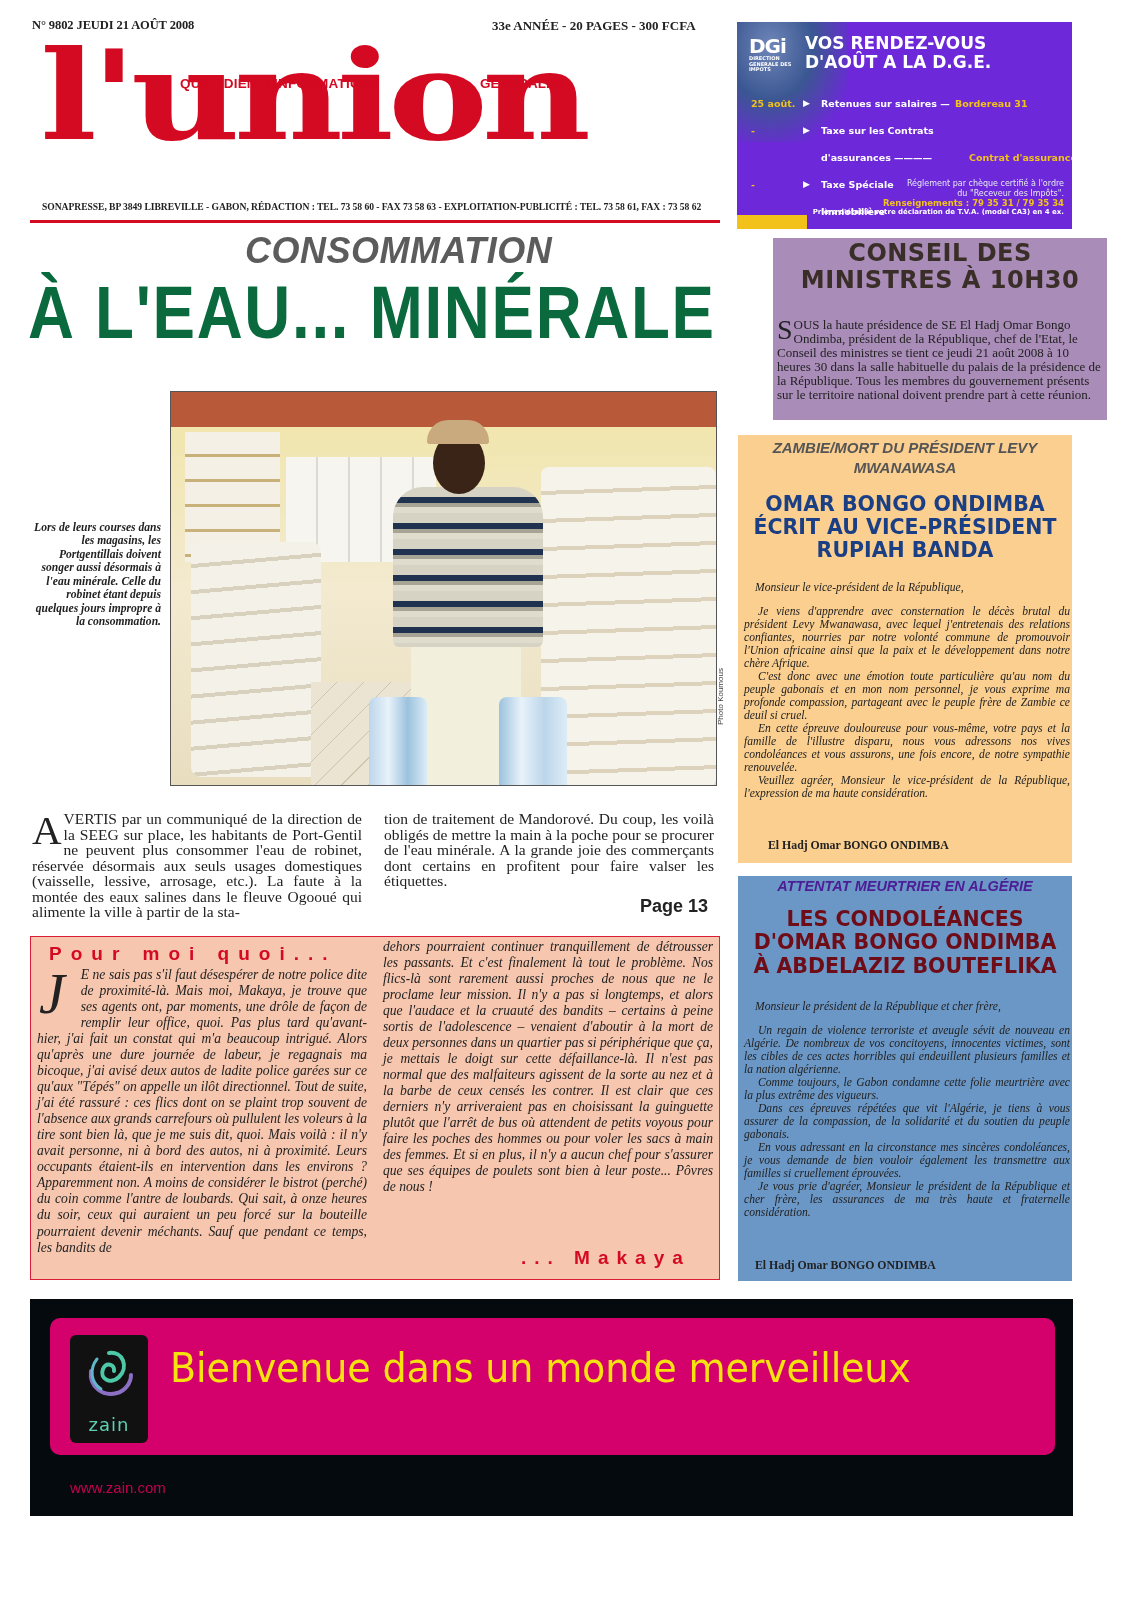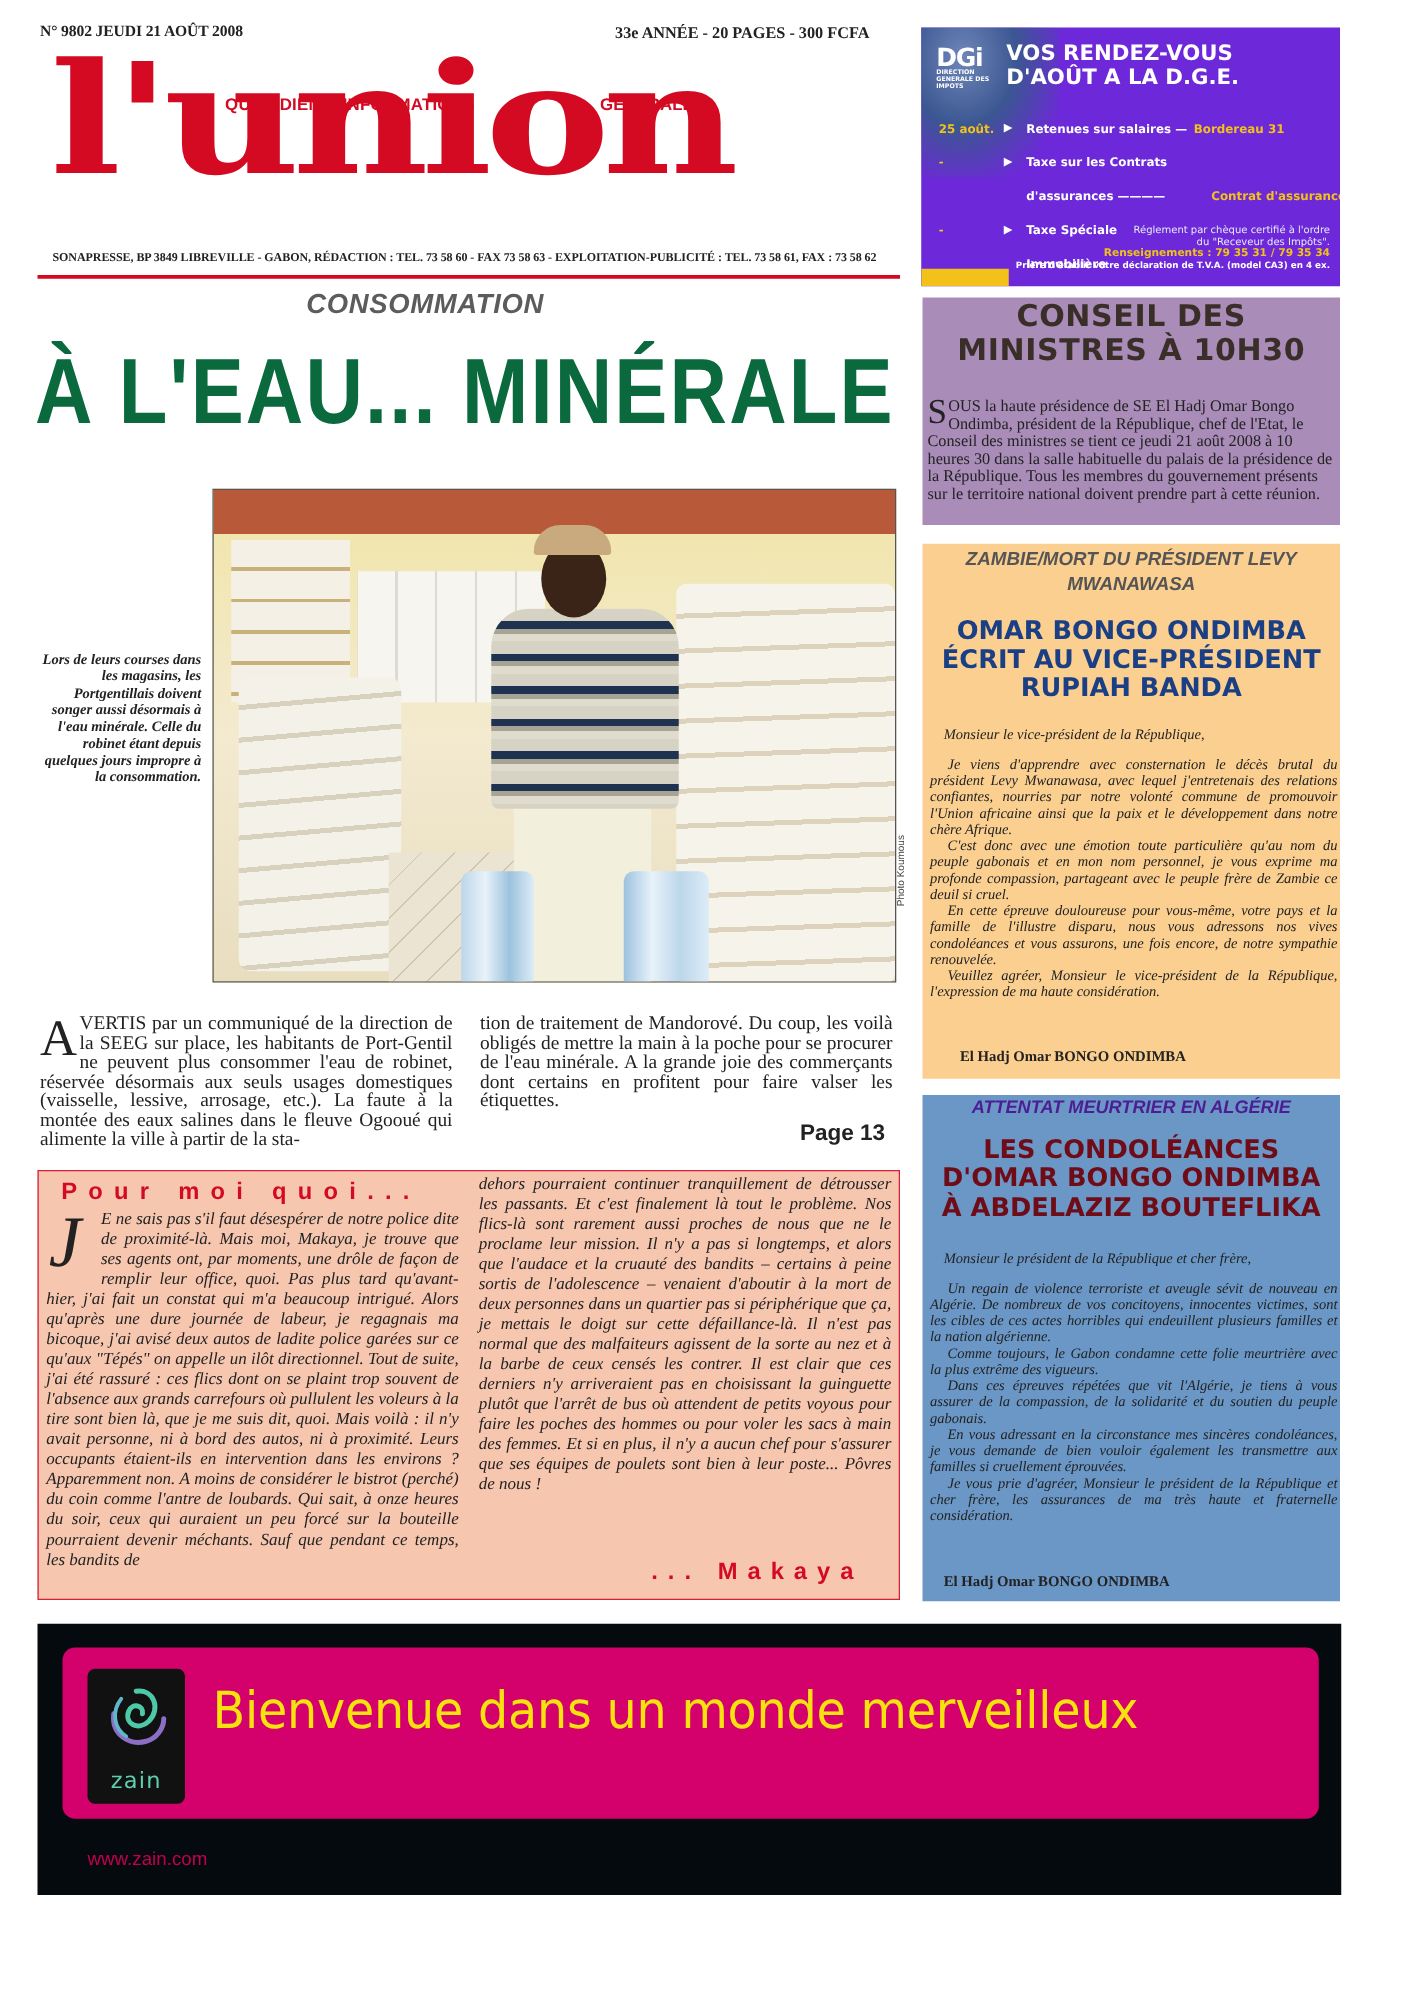--- a/index.html
+++ b/index.html
@@ -30,21 +30,21 @@
   .dgi-date { position: absolute; left: 14px; color: #f2c21a; }
   .dgi-arrow { position: absolute; left: 66px; color: #fff; font-size: 9px; }
   .dgi-label { position: absolute; left: 84px; color: #fff; white-space: nowrap; }
   .dgi-value { position: absolute; left: 218px; color: #f2c21a; white-space: nowrap; }
   .dgi-foot { position: absolute; right: 8px; top: 157px; text-align: right; font-size: 8px; line-height: 1.2; color: #e6e9f2; }
   .dgi-foot .rens { color: #f2c21a; font-weight: bold; font-size: 8.5px; }
   .dgi-foot .priere { color: #fff; font-weight: bold; font-size: 7px; }
   .dgi-yellow { position: absolute; left: 0; bottom: 0; width: 70px; height: 14px; background: #f2c21a; }
 
   
-  .kicker { left: 245px; top: 230px; font-family: "Liberation Sans", sans-serif; font-weight: bold; font-style: italic; font-size: 22px; color: #5c5c5c; letter-spacing: 0.5px; }
+  .kicker { left: 245px; top: 230px; font-family: "Liberation Sans", sans-serif; font-weight: bold; font-style: italic; font-size: 36px; color: #5c5c5c; letter-spacing: 0.5px; }
   .headline { left: 28px; top: 270px; width: 690px; font-family: "Liberation Sans", sans-serif; font-weight: bold; font-size: 74px; color: #0a6a3e; letter-spacing: 2px; transform: scaleX(0.86); transform-origin: left top; white-space: nowrap; line-height: 1.15; }
 
   
   .photo { left: 170px; top: 391px; width: 547px; height: 395px; border: 1px solid #555; overflow: hidden; background: #efe2b0; }
   .photo .wall { position: absolute; left: 0; top: 0; width: 100%; height: 100%; background: linear-gradient(180deg, #b85a3a 0%, #b85a3a 9%, #f1e6ae 9%, #f3ead0 50%, #e8ddbf 100%); }
   .photo .shelf { position: absolute; left: 14px; top: 40px; width: 95px; height: 130px; background: repeating-linear-gradient(180deg, #f5f0e6 0 22px, #c8b27a 22px 25px); }
   .photo .towels { position: absolute; left: 115px; top: 65px; width: 150px; height: 105px; background: repeating-linear-gradient(90deg, #f7f5f0 0 30px, #dcdad2 30px 32px); }
   .photo .bags-left { position: absolute; left: 20px; top: 150px; width: 130px; height: 235px; background: repeating-linear-gradient(175deg, #f4f1e8 0 22px, #d8d1bd 22px 26px); border-radius: 10px; }
   .photo .bags-right { position: absolute; left: 370px; top: 75px; width: 175px; height: 320px; background: repeating-linear-gradient(178deg, #f6f3ea 0 24px, #ddd3bd 24px 28px); border-radius: 8px; }
   .photo .floor { position: absolute; left: 140px; top: 290px; width: 110px; height: 110px; background: repeating-linear-gradient(135deg, #ebe4d2 0 18px, #cfc5ad 18px 19px); }
@@ -70,21 +70,21 @@
   .pmq { left: 30px; top: 936px; width: 690px; height: 344px; background: #f6c6af; border: 1.5px solid #d81e39; }
   .pmq-title { position: absolute; left: 18px; top: 6px; font-family: "Liberation Sans", sans-serif; font-weight: bold; font-size: 19px; letter-spacing: 9px; color: #d40a22; }
   .pmq-col { position: absolute; font-style: italic; font-size: 13.6px; line-height: 1.18; text-align: justify; color: #222; }
   .pmq-col.c1 { left: 6px; top: 30px; width: 330px; }
   .pmq-col.c2 { left: 352px; top: 2px; width: 330px; }
   .pmq-drop { float: left; font-size: 58px; line-height: 0.85; margin: 2px 16px 0 2px; font-style: italic; }
   .pmq-sign { position: absolute; left: 490px; top: 310px; font-family: "Liberation Sans", sans-serif; font-weight: bold; font-size: 19px; letter-spacing: 8px; color: #d40a22; }
 
   
   .card { position: absolute; left: 738px; width: 334px; }
-  .card-conseil { top: 238px; height: 182px; background: #a98cb8; }
+  .card-conseil { top: 238px; height: 182px; background: #a98cb8; margin-left: 35px; }
   .conseil-title { position: absolute; left: 0; top: 2px; width: 100%; text-align: center; font-family: "DejaVu Sans", sans-serif; font-weight: bold; font-size: 24px; line-height: 1.12; color: #3a2e28; letter-spacing: 0.5px; }
   .conseil-body { position: absolute; left: 4px; top: 80px; width: 328px; font-size: 13px; line-height: 1.07; color: #222; text-align: left; }
   .conseil-body .dc { float: left; font-size: 28px; line-height: 0.8; margin: 1px 1px 0 0; }
 
   .card-zambie { top: 435px; height: 428px; background: #fbcf8f; }
   .z-kicker { position: absolute; left: 0; top: 3px; width: 100%; text-align: center; font-family: "Liberation Sans", sans-serif; font-weight: bold; font-style: italic; font-size: 15px; line-height: 1.35; color: #555; }
   .z-title { position: absolute; left: 0; top: 58px; width: 100%; text-align: center; font-family: "DejaVu Sans", sans-serif; font-weight: bold; font-size: 20.5px; line-height: 1.12; color: #1b3f84; }
   .z-salut { position: absolute; left: 17px; top: 146px; font-style: italic; font-size: 11.6px; color: #222; }
   .z-body { position: absolute; left: 6px; top: 170px; width: 326px; font-style: italic; font-size: 11.6px; line-height: 1.12; color: #222; text-align: justify; }
   .z-body p { text-indent: 14px; }

